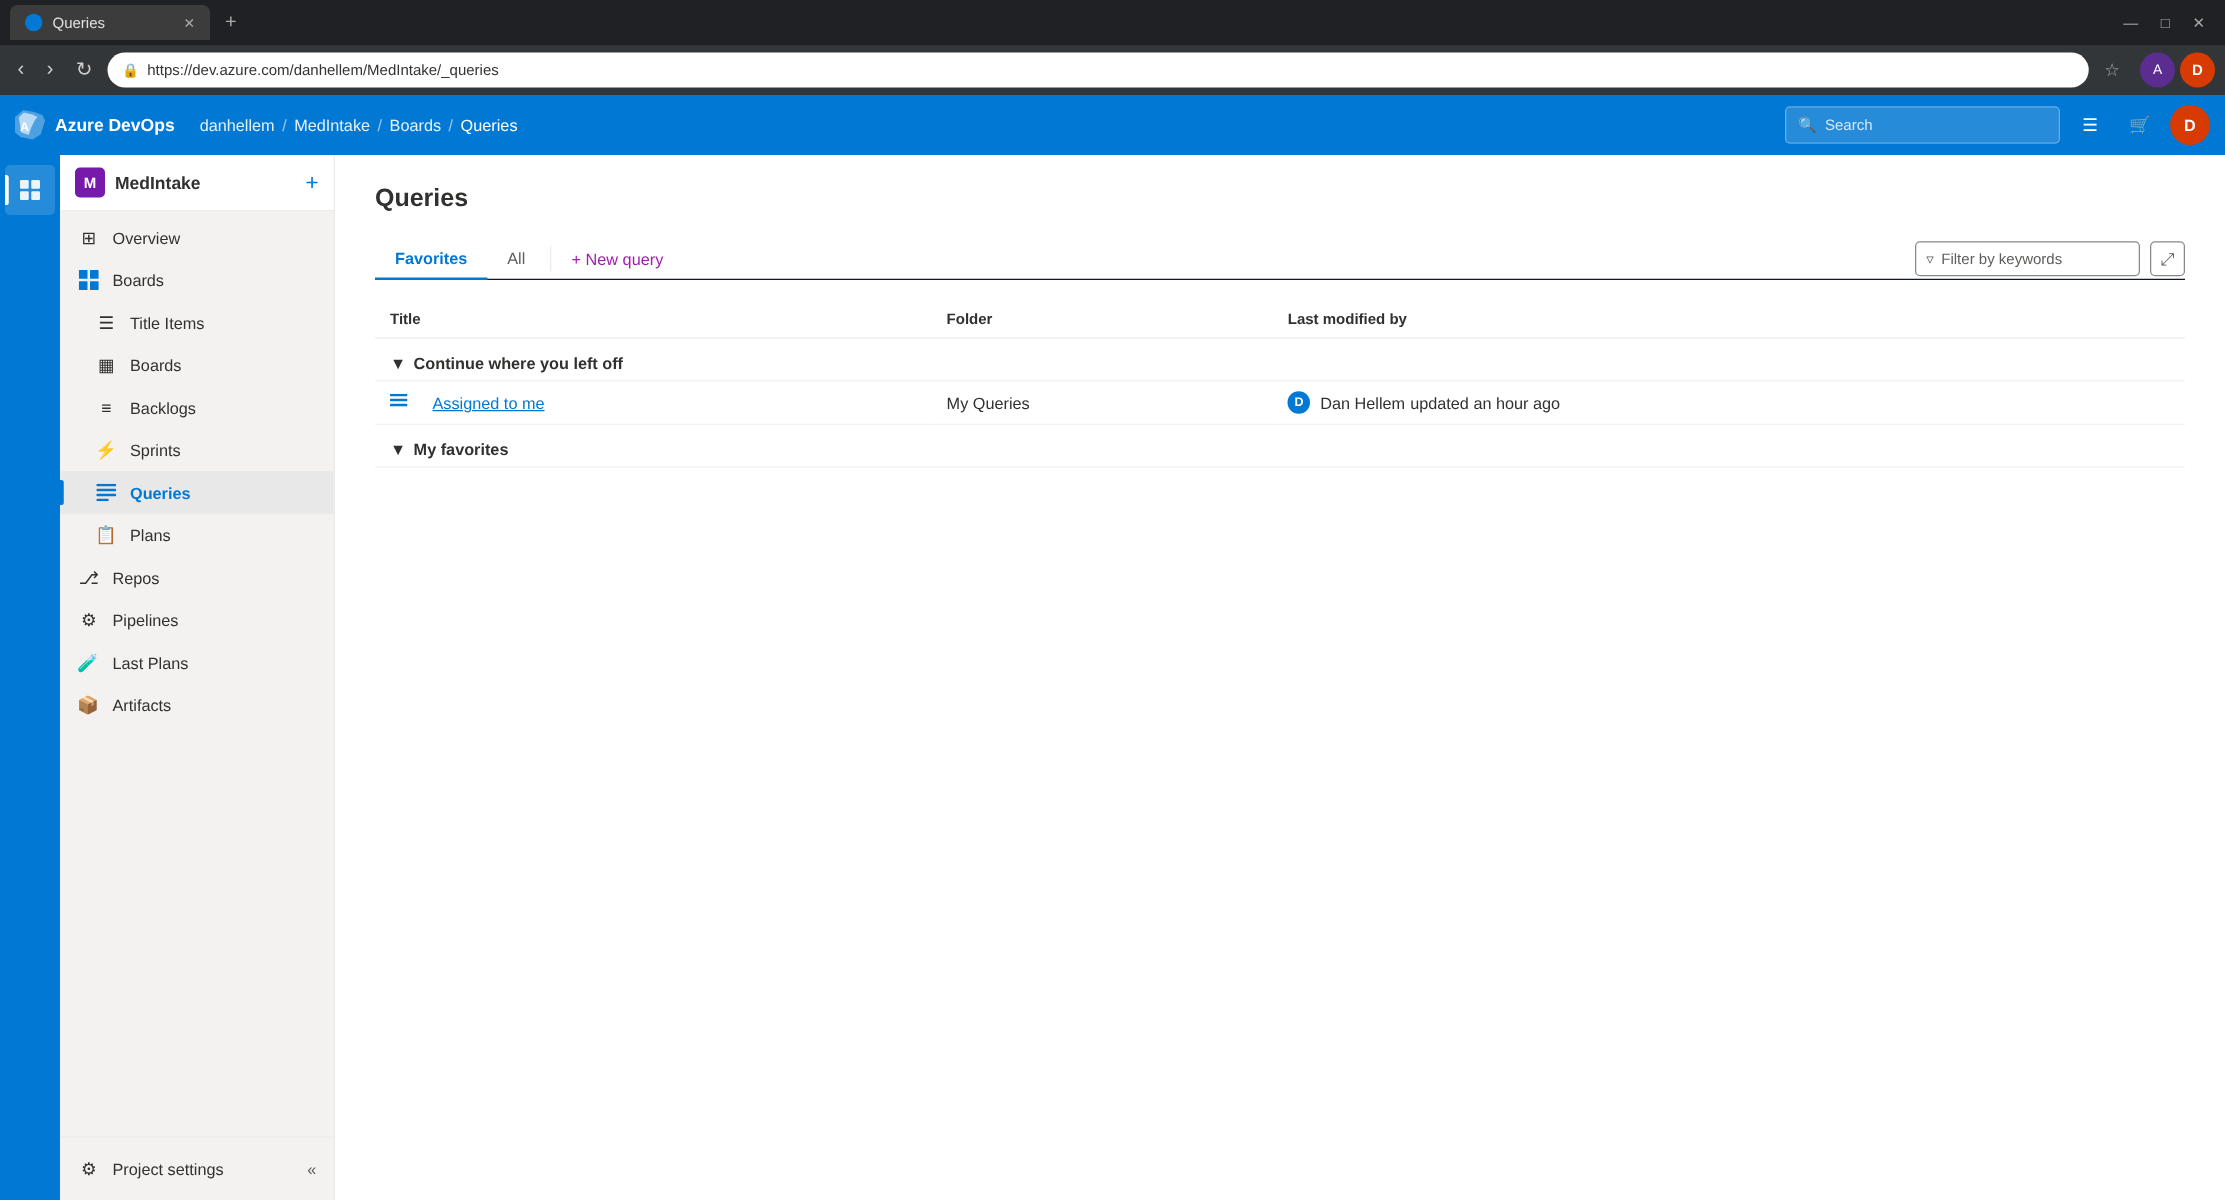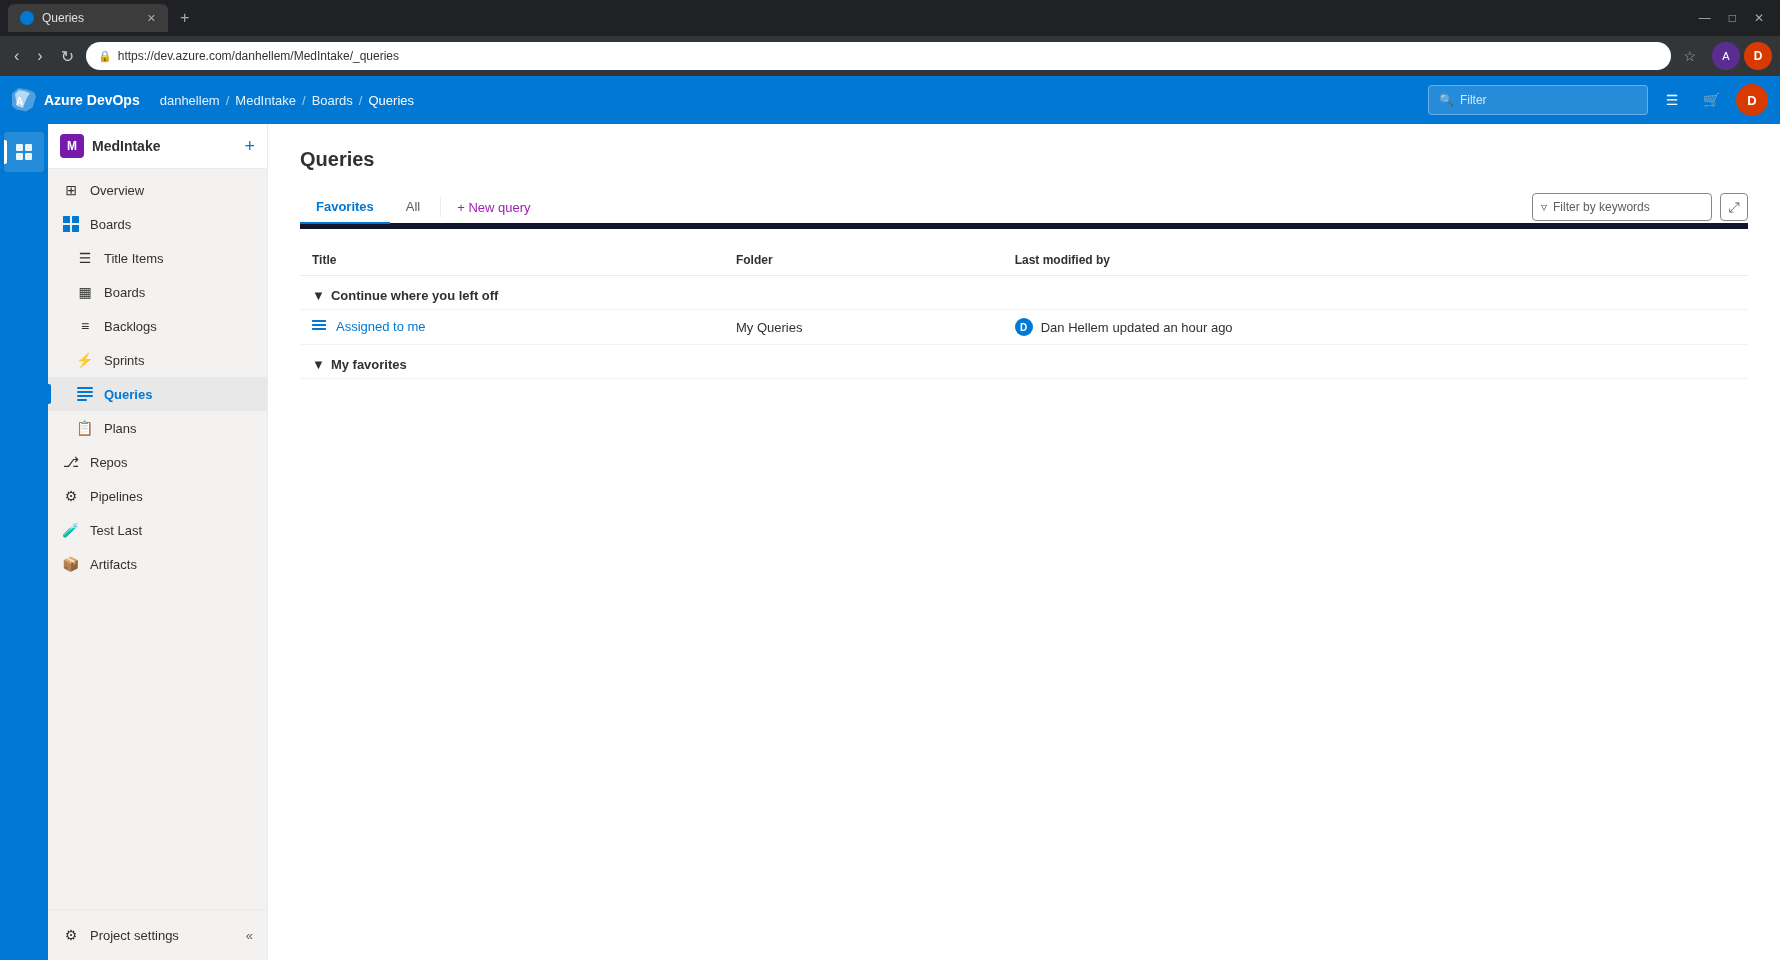--- a/index.html
+++ b/index.html
@@ -328,21 +328,21 @@
       font-size: 20px;
       font-weight: 600;
       color: #323130;
       margin-bottom: 20px;
     }
 
     
     .tabs {
       display: flex;
       align-items: center;
-      border-bottom: 6px solid #0f172a;
+      border-bottom: 1px solid #0f172a;
       margin-bottom: 16px;
       gap: 0;
     }
     .tab {
       padding: 8px 16px;
       cursor: pointer;
       font-size: 13px;
       color: #605e5c;
       border-bottom: 2px solid transparent;
       margin-bottom: -1px;
@@ -431,24 +431,25 @@
       gap: 6px;
       cursor: pointer;
     }
     .query-icon {
       color: #0078d4;
       font-size: 14px;
       margin-right: 4px;
     }
     .query-title-cell {
       display: flex;
-      align-items: flex-start;
-      gap: 6px;
+      align-items: flex-end;
+      gap: 16px;
       color: #0078d4;
       cursor: pointer;
+      text-decoration: underline;
     }
     .no-favorites-text {
       color: #605e5c;
       font-size: 13px;
       padding: 8px 12px 12px 28px;
     }
     .avatar-small {
       width: 18px; height: 18px;
       border-radius: 50%;
       background: #0078d4;
@@ -512,21 +513,21 @@
       <span class="breadcrumb-sep">/</span>
       <span class="breadcrumb-item">MedIntake</span>
       <span class="breadcrumb-sep">/</span>
       <span class="breadcrumb-item">Boards</span>
       <span class="breadcrumb-sep">/</span>
       <span class="breadcrumb-current">Queries</span>
     </div>
     <div class="top-nav-right">
       <div class="search-box">
         <span>🔍</span>
-        <span>Filter</span>
+        <span>Search</span>
       </div>
       <div class="top-nav-icon-btn">☰</div>
       <div class="top-nav-icon-btn">🛒</div>
       <div class="user-avatar-top">D</div>
     </div>
   </div>
 
   <div class="main-body">
 
     <div class="activity-bar">
@@ -599,21 +600,21 @@
         <div class="sidebar-item">
           <span class="sidebar-icon">⎇</span>
           <span>Repos</span>
         </div>
         <div class="sidebar-item">
           <span class="sidebar-icon">⚙</span>
           <span>Pipelines</span>
         </div>
         <div class="sidebar-item">
           <span class="sidebar-icon">🧪</span>
-          <span>Test Last</span>
+          <span>Last Plans</span>
         </div>
         <div class="sidebar-item">
           <span class="sidebar-icon">📦</span>
           <span>Artifacts</span>
         </div>
       </div>
 
       <div class="sidebar-bottom">
         <div class="sidebar-bottom-item">
           <span class="sidebar-icon">⚙</span>

